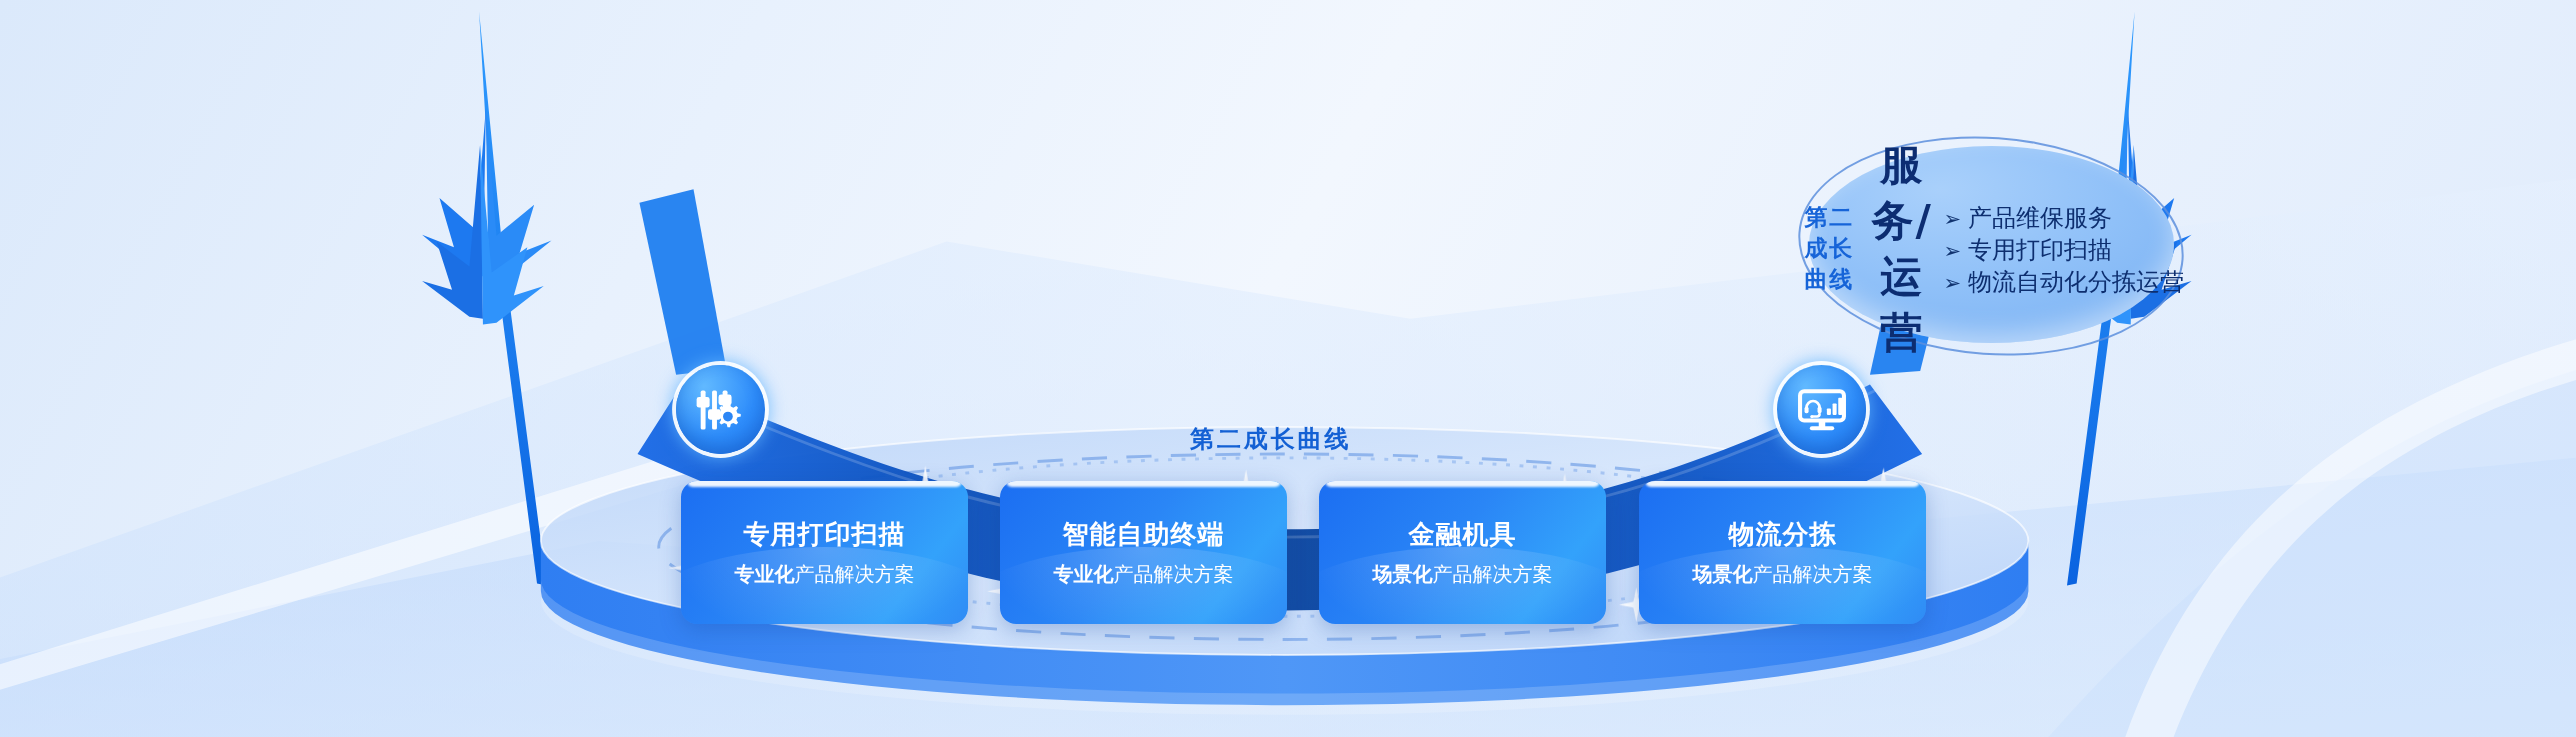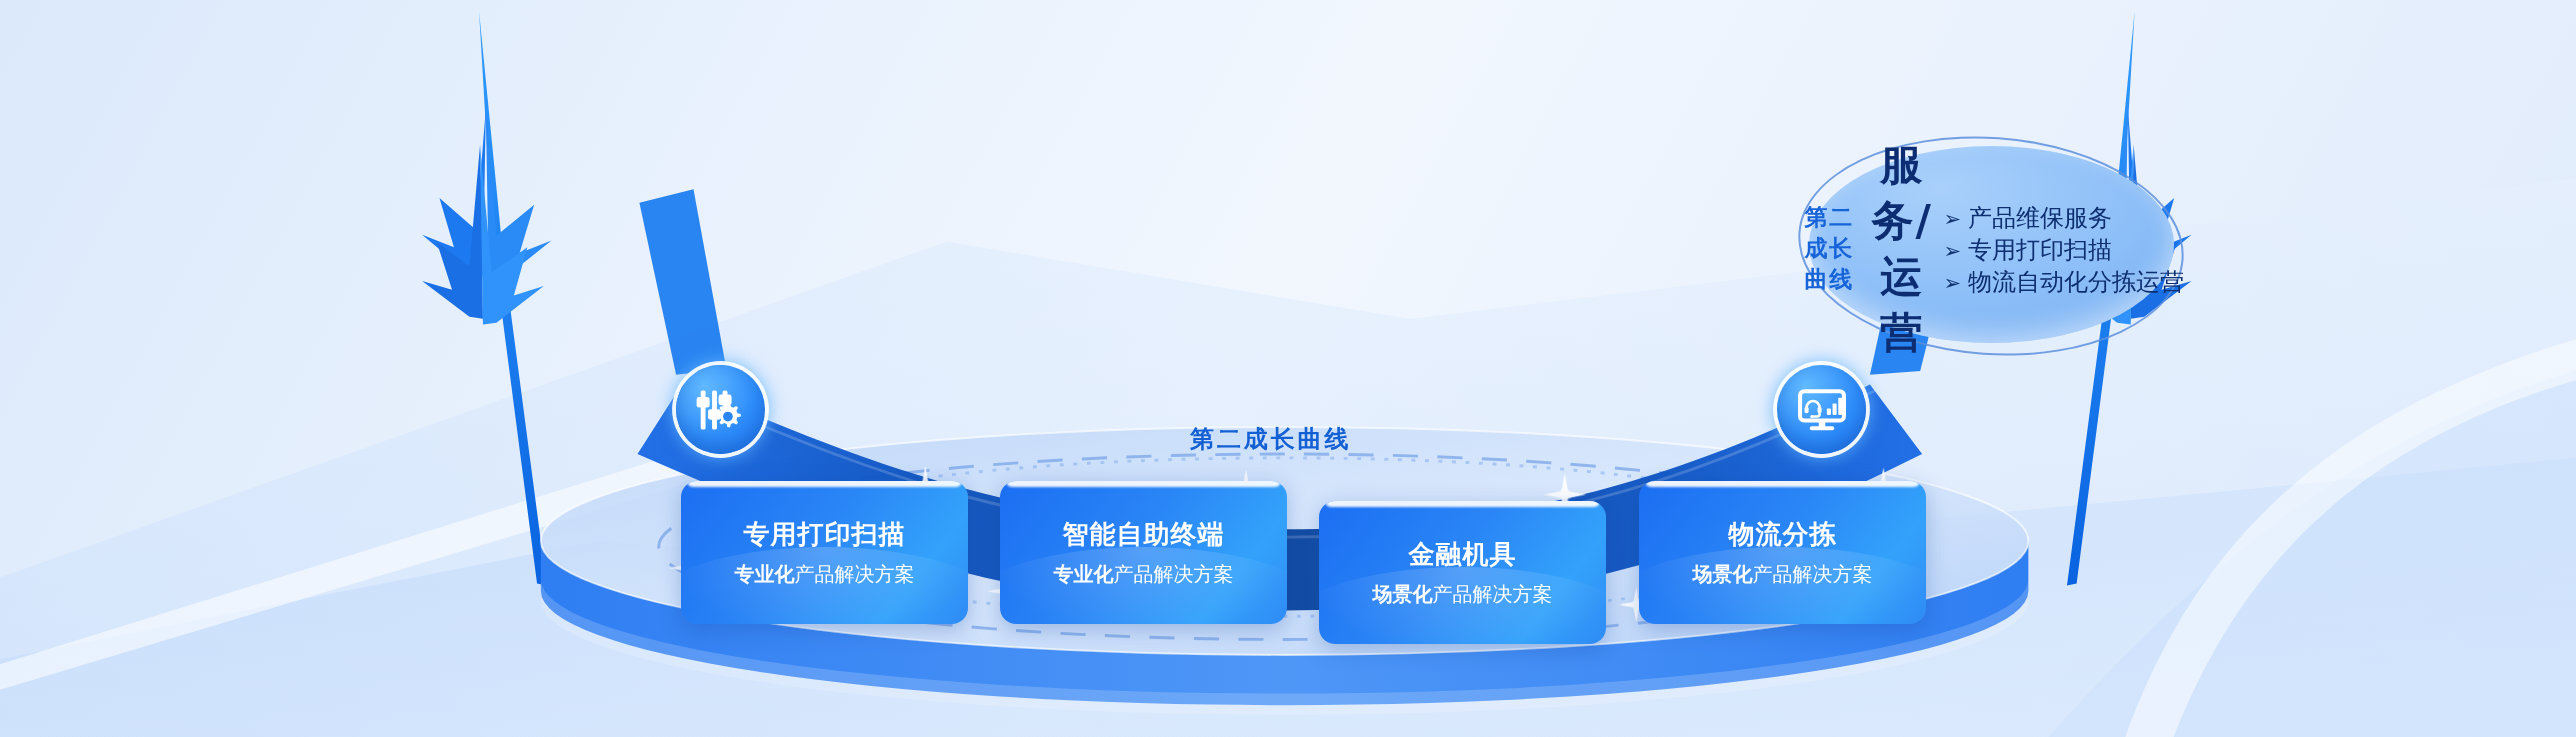--- a/index.html
+++ b/index.html
@@ -105,21 +105,21 @@
     position:relative;z-index:3;height:100%;
     display:flex;flex-direction:column;align-items:center;justify-content:center;gap:9.7px;
     font-family:"DejaVu Sans","Liberation Sans",sans-serif;
   }
   .c-title{font-size:26px;font-weight:800;color:#ffffff;letter-spacing:1px;white-space:nowrap;}
   .c-sub{font-size:20px;color:#ffffff;white-space:nowrap;}
   .c-sub b{font-weight:800;}
 
   #card0{left:681px;top:481px;}
   #card1{left:1000px;top:481px;}
-  #card2{left:1319px;top:501px;}
+  #card2{left:1319px;top:481px;}
   #card3{left:1639px;top:481px;}
 </style>
 </head>
 <body>
 
 <div id="stage">
 
   <svg class="bgsvg" viewBox="0 0 2667 764" preserveAspectRatio="none">
     <defs>
       <linearGradient id="swoosh1" x1="0" y1="0" x2="1" y2="1">

